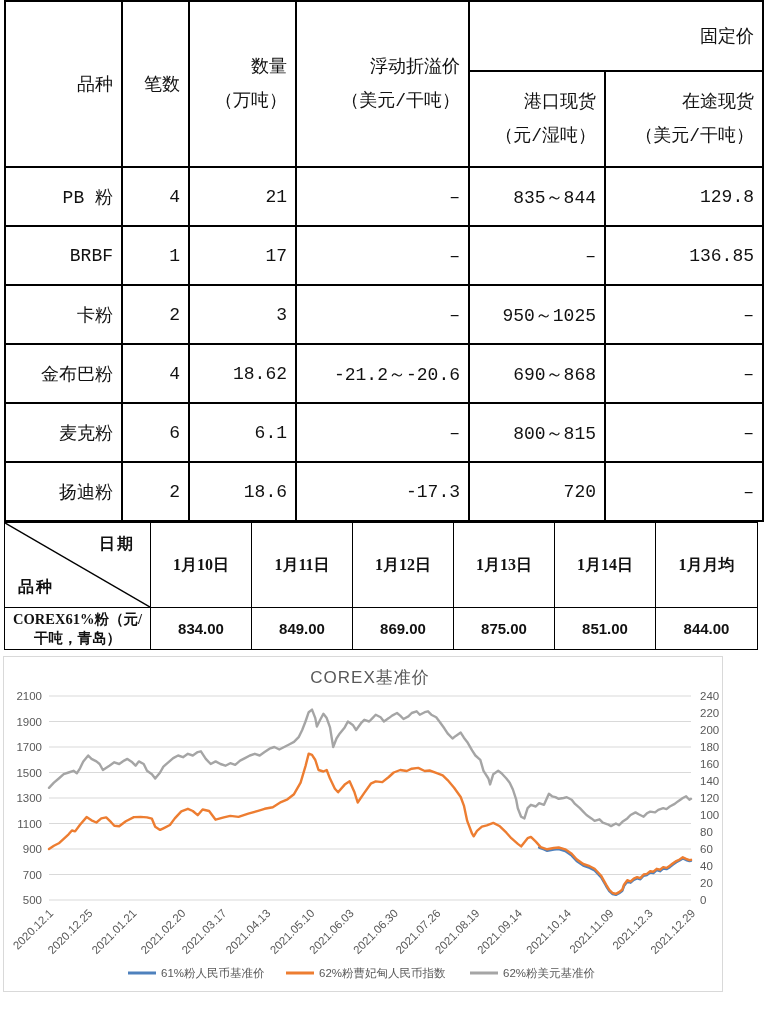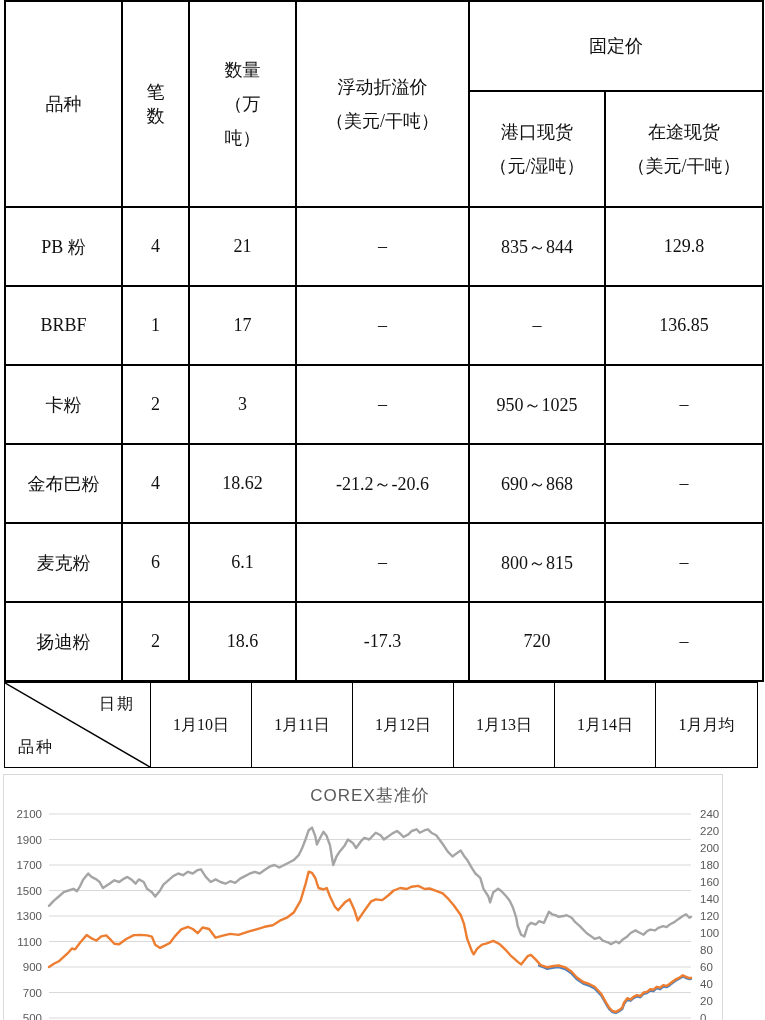--- a/index.html
+++ b/index.html
@@ -7,38 +7,38 @@
   .doc{width:765px;}
 
   h1.page-title{
     text-align:center;font-size:24px;font-weight:bold;
     margin:7px 0 3px 0;letter-spacing:2px;
   }
 
   table{border-collapse:collapse;margin-left:4px;table-layout:fixed;}
   .t1{width:758px;}
   .t1 th,.t1 td{
-    border:2px solid #000;text-align:center;vertical-align:middle;
-    font-weight:normal;font-size:18px;padding:18px;
+    border:2px solid #000;text-align:right;vertical-align:middle;
+    font-weight:normal;font-size:18px;padding:8px;font-family:Liberation Mono, monospace;
   }
   .t1 thead th{font-size:18px;}
   .t1 .ln{display:block;line-height:34px;}
   .t1 tbody td{height:41px;}
   .t1 tr.hdr-top th{height:52px;}
   .t1 tr.hdr-sub th{height:78px;margin-top:29px;}
 
   .subtitle{
     text-align:center;font-size:21px;font-weight:600;
     margin:13px 0 11px 0;letter-spacing:2px;
   }
 
   .t2{width:753px;}
   .t2 th,.t2 td{
     border:1.5px solid #000;text-align:center;vertical-align:middle;
-    font-weight:normal;padding:0;
+    font-weight:bold;padding:0;
   }
   .t2 thead th{height:84px;font-size:16px;}
   .t2 tbody tr{height:42px;}
   .t2 .rowlabel{font-size:14.5px;line-height:19px;padding:0 2px;}
   .t2 .num{font-family:"Liberation Sans",sans-serif;font-size:15px;}
   .corner{position:relative;padding:0;}
   .corner svg{position:absolute;left:0;top:0;width:100%;height:100%;}
   .corner .c-top{position:absolute;top:11px;right:15px;font-size:16px;letter-spacing:2px;}
   .corner .c-bottom{position:absolute;bottom:9px;left:13px;font-size:16px;letter-spacing:2px;}
 
@@ -163,20 +163,32 @@
         </th>
         <th>1月10日</th>
         <th>1月11日</th>
         <th>1月12日</th>
         <th>1月13日</th>
         <th>1月14日</th>
         <th>1月月均</th>
       </tr>
     </thead>
     <tbody>
+      <tr>
+        <td class="rowlabel">
+          <span class="ln2">COREX61%粉（元/</span><br>
+          <span class="ln2">干吨，青岛）</span>
+        </td>
+        <td class="num">834.00</td>
+        <td class="num">849.00</td>
+        <td class="num">869.00</td>
+        <td class="num">875.00</td>
+        <td class="num">851.00</td>
+        <td class="num">844.00</td>
+      </tr>
     </tbody>
   </table>
 
   <div class="chart-frame">
     <svg id="chart" width="718" height="334" viewBox="0 0 718 334">
         <line x1="45" y1="243.0" x2="687" y2="243.0" stroke="#d9d9d9" stroke-width="1"></line>
         <text x="38" y="247.0" text-anchor="end" class="ax">500</text>
         <line x1="45" y1="217.5" x2="687" y2="217.5" stroke="#d9d9d9" stroke-width="1"></line>
         <text x="38" y="221.5" text-anchor="end" class="ax">700</text>
         <line x1="45" y1="192.0" x2="687" y2="192.0" stroke="#d9d9d9" stroke-width="1"></line>

